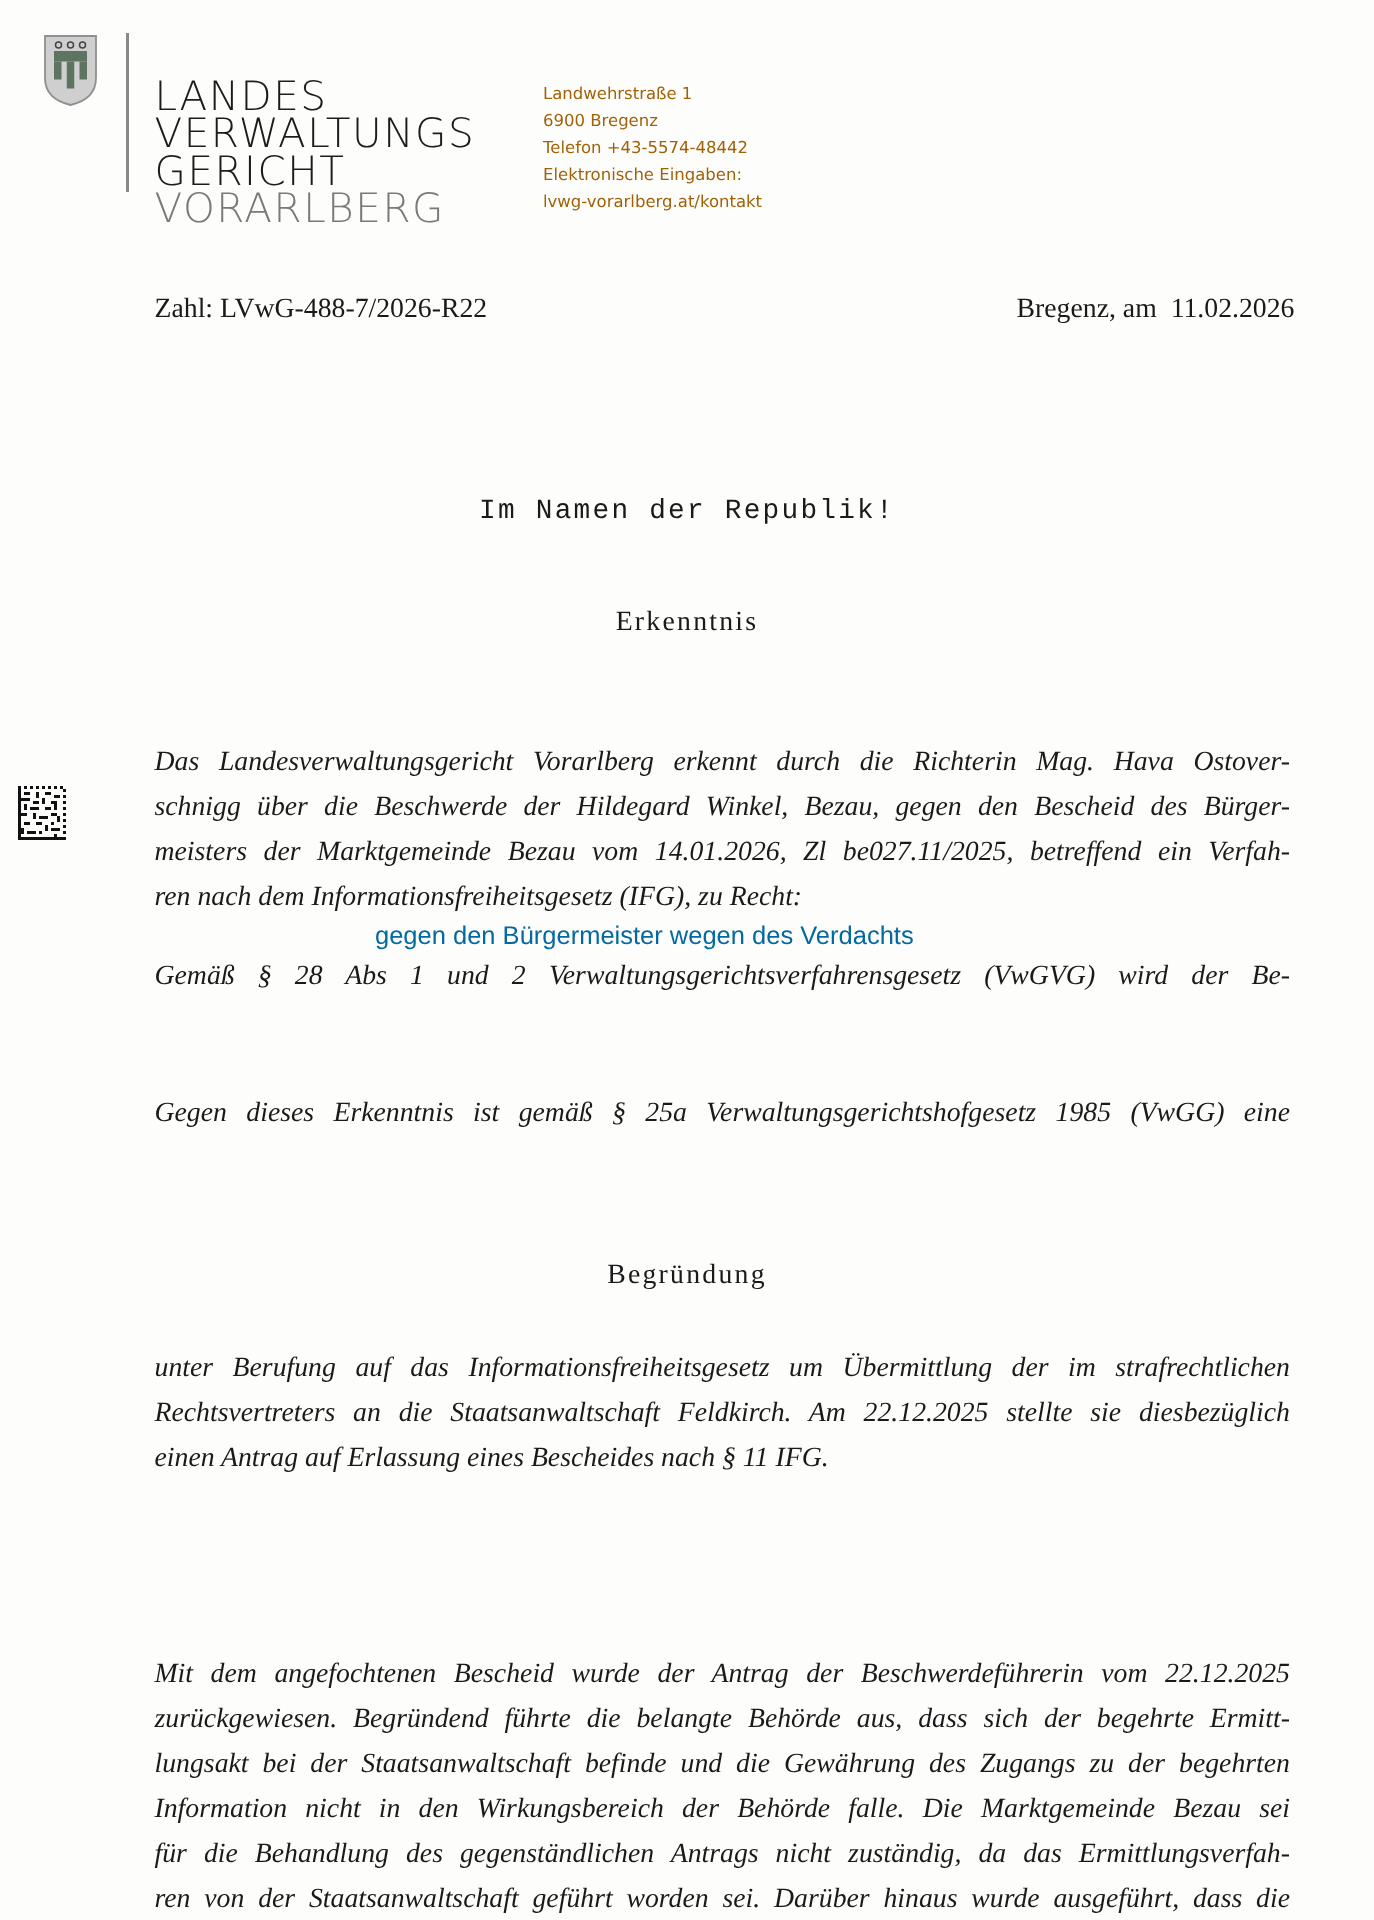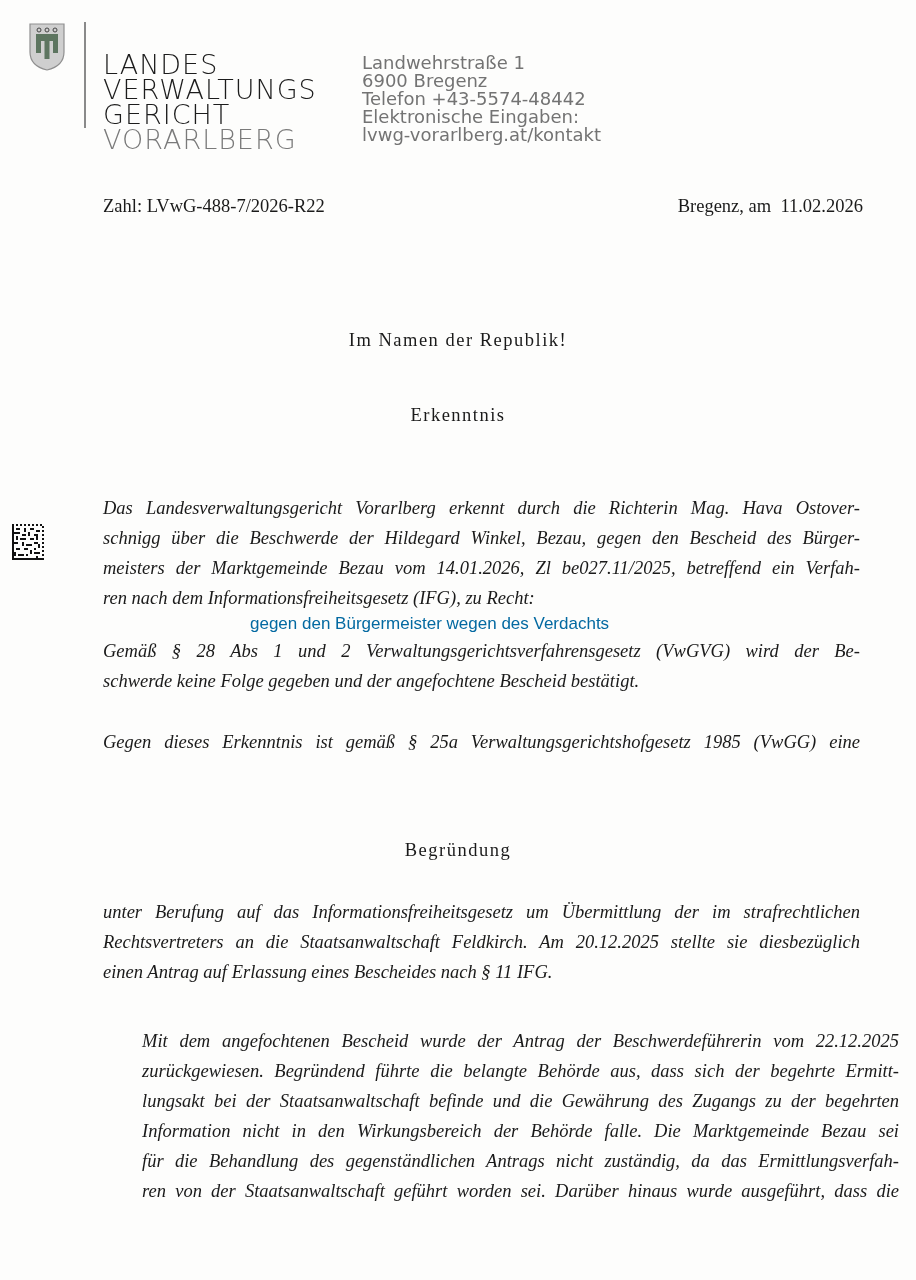--- a/index.html
+++ b/index.html
@@ -2,21 +2,21 @@
 <html><head>
 <meta charset="utf-8">
 <style>
   html, body { margin: 0; padding: 0; }
   body { width: 916px; height: 1280px; background: #fdfdfc; position: relative; overflow: hidden; color: #1a1a1a; }
   .abs { position: absolute; }
   .crest { left: 28px; top: 22px; width: 38px; height: 50px; }
   .vline { left: 84px; top: 22px; width: 2px; height: 106px; background: #8a8a8a; }
   .logo { left: 103px; top: 52px; font-family: "DejaVu Sans", sans-serif; font-size: 27px; line-height: 25px; letter-spacing: 1px; font-weight: 300; color: #1c1c1c; }
   .logo .grey { color: #7a7a7a; }
-  .addr { left: 362px; top: 54px; font-family: "DejaVu Sans", sans-serif; font-size: 18px; line-height: 18px; color: #737373; }
+  .addr { left: 362px; top: 54px; font-family: "DejaVu Sans", sans-serif; font-size: 11px; line-height: 18px; color: #a16207; }
   .serif { font-family: "Liberation Serif", serif; font-size: 18.5px; color: #1a1a1a; }
   .zahl { left: 103px; top: 196px; }
   .datum { right: 53px; top: 196px; }
   .center { left: 0; width: 916px; text-align: center; letter-spacing: 1.5px; }
   .p { left: 103px; width: 757px; line-height: 30px; font-style: italic; }
   .p span.line { display: block; text-align: justify; text-align-last: justify; white-space: nowrap; }
   .p span.last { text-align-last: left; }
   .dm { left: 12px; top: 524px; width: 32px; height: 36px; }
   .bleed { left: 80px; width: 800px; font-family: "Liberation Sans", sans-serif; font-size: 17px; color: #0369a1; white-space: nowrap; }
 </style>
@@ -48,21 +48,21 @@
   <div>Landwehrstraße 1</div>
   <div>6900 Bregenz</div>
   <div>Telefon +43-5574-48442</div>
   <div>Elektronische Eingaben:</div>
   <div>lvwg-vorarlberg.at/kontakt</div>
 </div>
 
 <div class="abs serif zahl">Zahl: LVwG-488-7/2026-R22</div>
 <div class="abs serif datum" style="white-space:pre;">Bregenz, am  11.02.2026</div>
 
-<div class="abs serif center" style="top:330px;">Im Namen der Republik!</div>
+<div class="abs serif center" style="top:330px;font-family:Liberation Mono, monospace;">Im Namen der Republik!</div>
 <div class="abs serif center" style="top:405px;">Erkenntnis</div>
 
 <div class="abs dm">
   <svg width="32" height="36" viewBox="0 0 16 18">
     <rect x="0" y="0" width="1" height="18" fill="#111"></rect>
     <rect x="0" y="17" width="16" height="1" fill="#111"></rect>
     <g fill="#111">
       <rect x="2" y="0" width="1" height="1"></rect>
         <rect x="4" y="0" width="1" height="1"></rect>
         <rect x="6" y="0" width="1" height="1"></rect>
@@ -114,35 +114,34 @@
 
 <div class="abs serif p" style="top:493px;">
   <span class="line">Das Landesverwaltungsgericht Vorarlberg erkennt durch die Richterin Mag. Hava Ostover-</span>
   <span class="line">schnigg über die Beschwerde der Hildegard Winkel, Bezau, gegen den Bescheid des Bürger-</span>
   <span class="line">meisters der Marktgemeinde Bezau vom 14.01.2026, Zl be027.11/2025, betreffend ein Verfah-</span>
   <span class="line last">ren nach dem Informationsfreiheitsgesetz (IFG), zu Recht:</span>
 </div>
 
 <div class="abs serif p" style="top:636px;">
   <span class="line">Gemäß § 28 Abs 1 und 2 Verwaltungsgerichtsverfahrensgesetz (VwGVG) wird der Be-</span>
-  <span class="line last">schwerde keine Folge gegeben und der angefochtene Bescheid bestätigt.</span>
 </div>
 
 <div class="abs serif p" style="top:727px;">
   <span class="line">Gegen dieses Erkenntnis ist gemäß § 25a Verwaltungsgerichtshofgesetz 1985 (VwGG) eine</span>
 </div>
 
 <div class="abs serif center" style="top:840px;">Begründung</div>
 
 <div class="abs serif p" style="top:897px;">
   <span class="line">unter Berufung auf das Informationsfreiheitsgesetz um Übermittlung der im strafrechtlichen</span>
-  <span class="line">Rechtsvertreters an die Staatsanwaltschaft Feldkirch. Am 20.12.2025 stellte sie diesbezüglich</span>
+  <span class="line">Rechtsvertreters an die Staatsanwaltschaft Feldkirch. Am 22.12.2025 stellte sie diesbezüglich</span>
   <span class="line last">einen Antrag auf Erlassung eines Bescheides nach § 11 IFG.</span>
 </div>
 
-<div class="abs serif p" style="top:1026px;margin-left:39px;">
+<div class="abs serif p" style="top:1101px;">
   <span class="line">Mit dem angefochtenen Bescheid wurde der Antrag der Beschwerdeführerin vom 22.12.2025</span>
   <span class="line">zurückgewiesen. Begründend führte die belangte Behörde aus, dass sich der begehrte Ermitt-</span>
   <span class="line">lungsakt bei der Staatsanwaltschaft befinde und die Gewährung des Zugangs zu der begehrten</span>
   <span class="line">Information nicht in den Wirkungsbereich der Behörde falle. Die Marktgemeinde Bezau sei</span>
   <span class="line">für die Behandlung des gegenständlichen Antrags nicht zuständig, da das Ermittlungsverfah-</span>
   <span class="line">ren von der Staatsanwaltschaft geführt worden sei. Darüber hinaus wurde ausgeführt, dass die</span>
 </div>
 
 </body></html>

